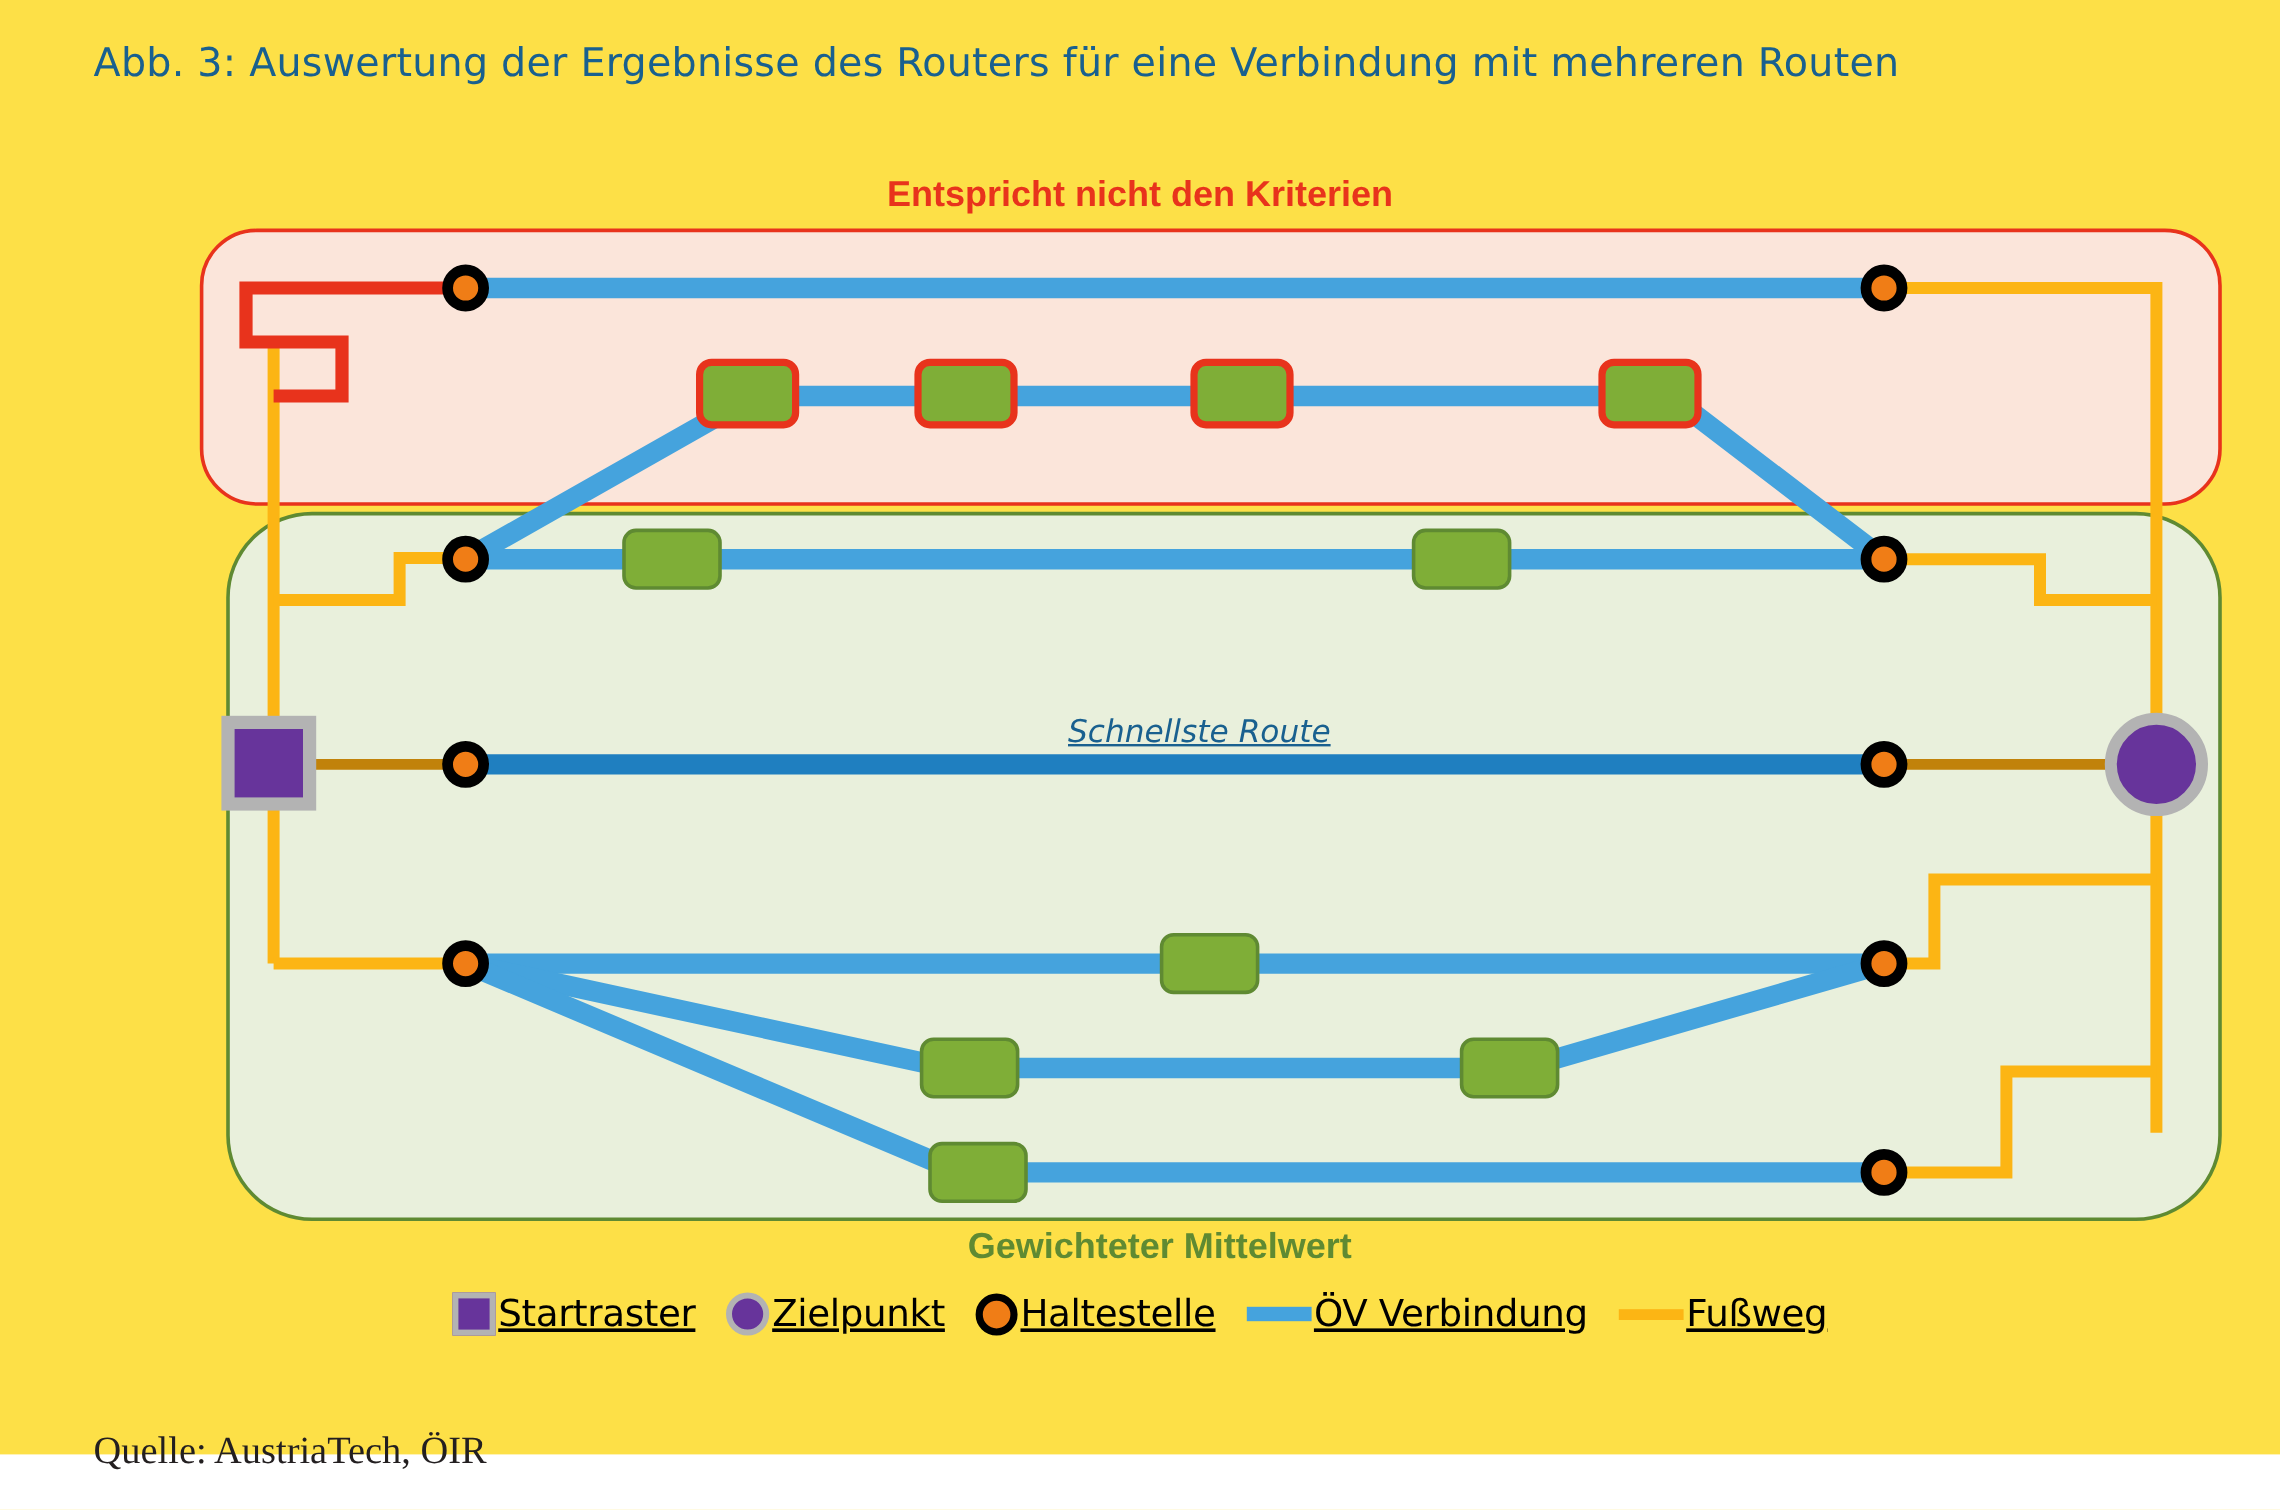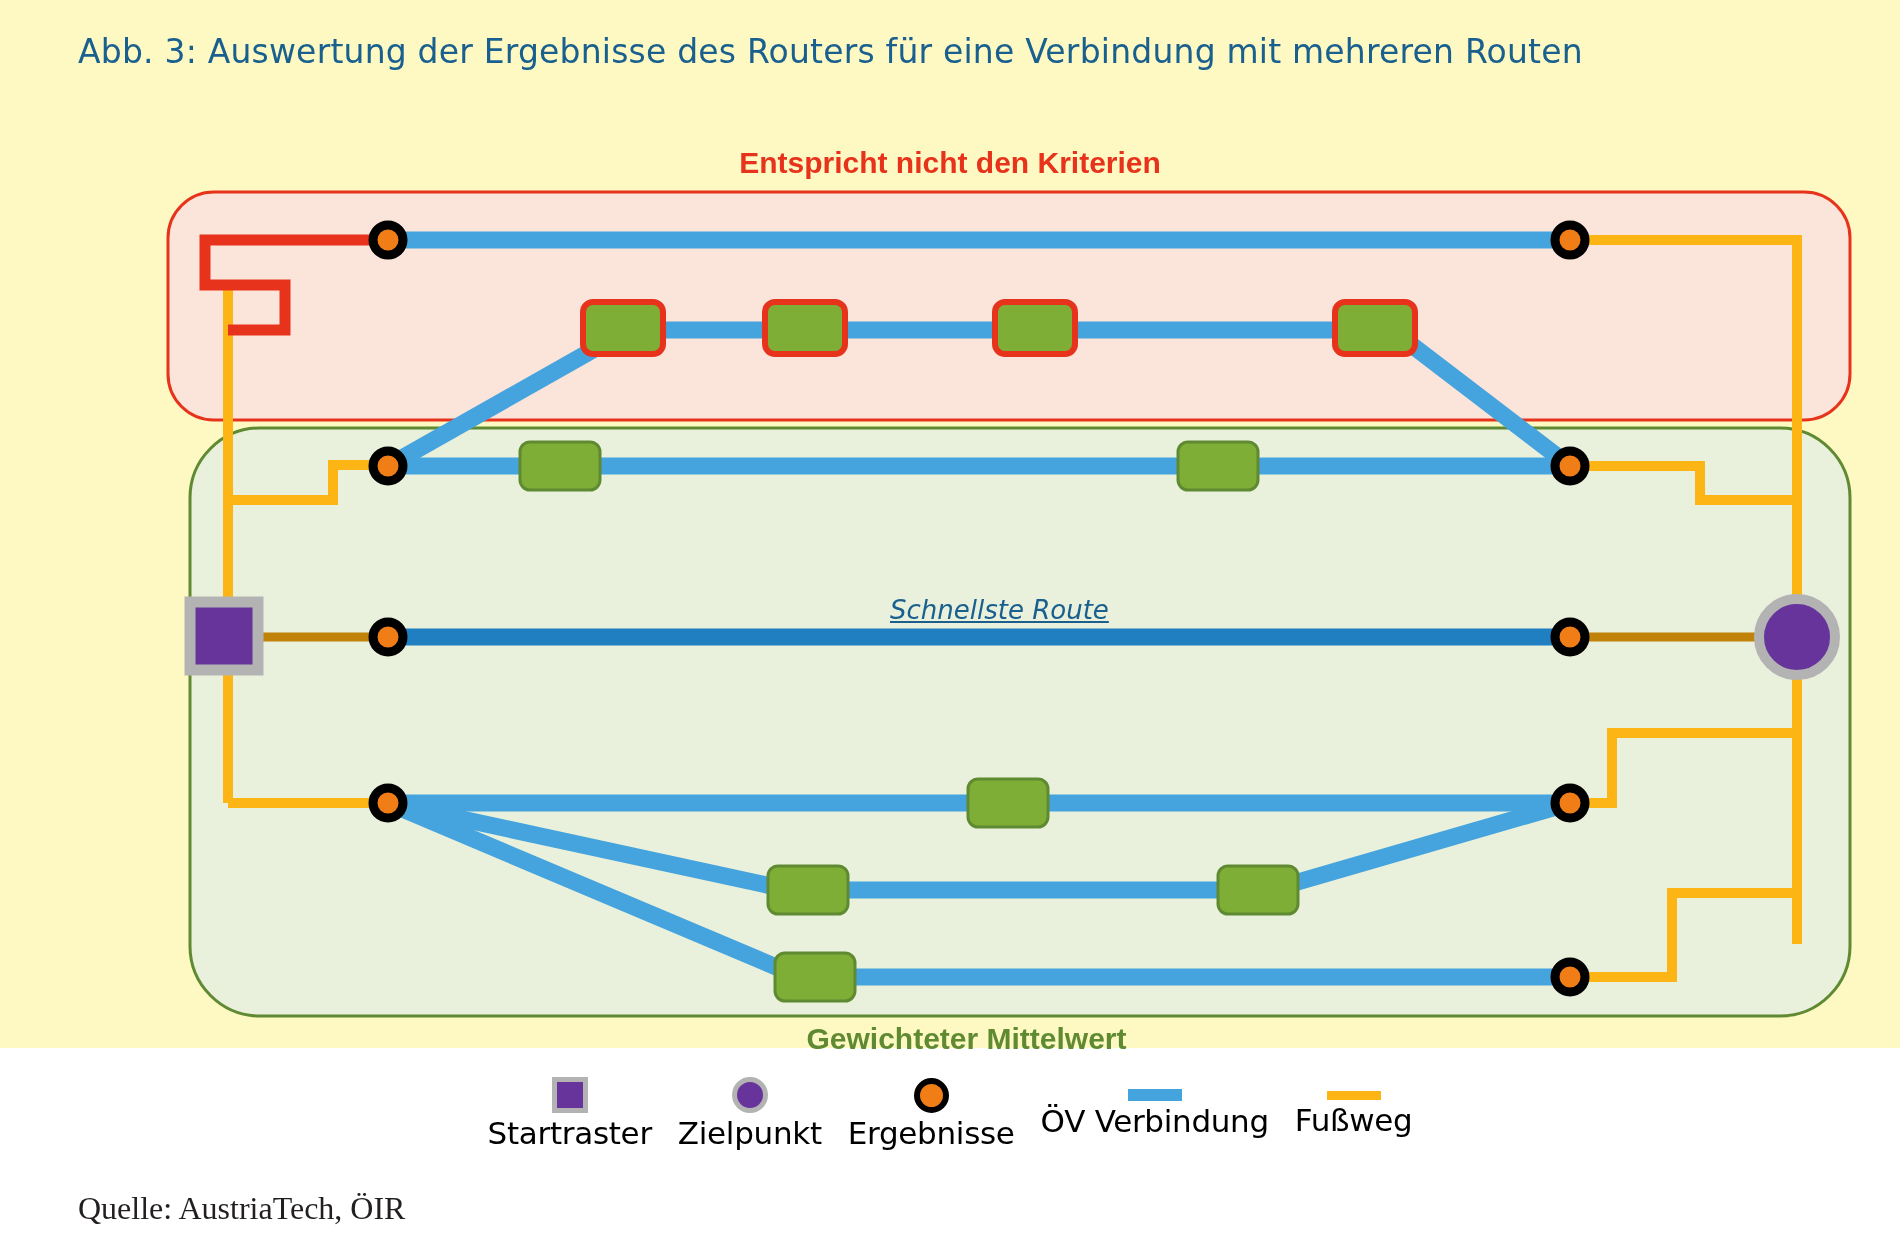--- a/index.html
+++ b/index.html
@@ -10,22 +10,22 @@
   body {
     width: 1900px;
     height: 1258px;
     font-family: "Liberation Sans", sans-serif;
     position: relative;
     overflow: hidden;
   }
   #page {
     position: relative;
     width: 1900px;
-    height: 1048px;
-    background: #fef9c3;
+    height: 1212px;
+    background: #fde047;
   }
   .fig-title {
     position: absolute;
     left: 78px;
     top: 32px;
     font-size: 33px;
     color: #19608f;
     font-family: "DejaVu Sans", sans-serif;
     letter-spacing: 0.2px;
     white-space: nowrap;
@@ -83,23 +83,24 @@
     right: 0;
     top: 1077px;
     display: flex;
     flex-direction: row;
     align-items: center;
     justify-content: center;
     gap: 26px;
   }
   .legend-item {
     display: flex;
-    flex-direction: column;
+    flex-direction: row;
     align-items: center;
     gap: 2px;
+    text-decoration: underline;
   }
   .legend-text {
     font-size: 31px;
     color: #000000;
     font-family: "DejaVu Sans", sans-serif;
     white-space: nowrap;
     letter-spacing: -0.3px;
   }
   .sw-startraster {
     width: 26px; height: 26px;
@@ -241,21 +242,21 @@
       <span class="legend-text">Startraster</span>
     </div>
 
     <div class="legend-item">
       <span class="sw-zielpunkt"></span>
       <span class="legend-text">Zielpunkt</span>
     </div>
 
     <div class="legend-item">
       <span class="sw-haltestelle"></span>
-      <span class="legend-text">Ergebnisse</span>
+      <span class="legend-text">Haltestelle</span>
     </div>
 
 
     <div class="legend-item">
       <span class="sw-oev"></span>
       <span class="legend-text">ÖV Verbindung</span>
     </div>
 
     <div class="legend-item">
       <span class="sw-fussweg"></span>

